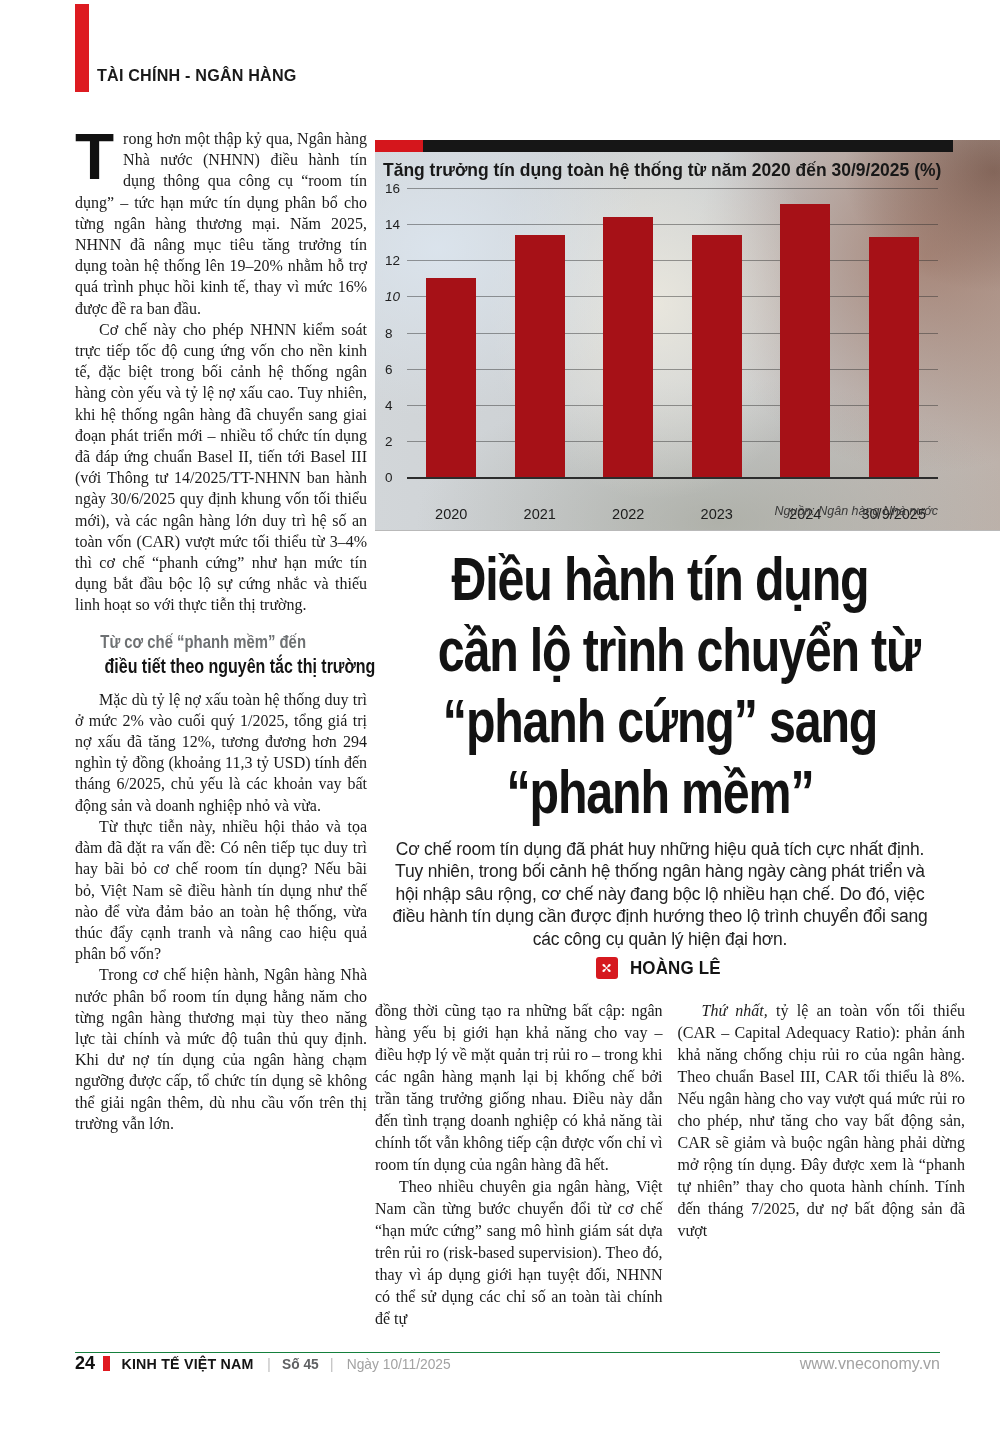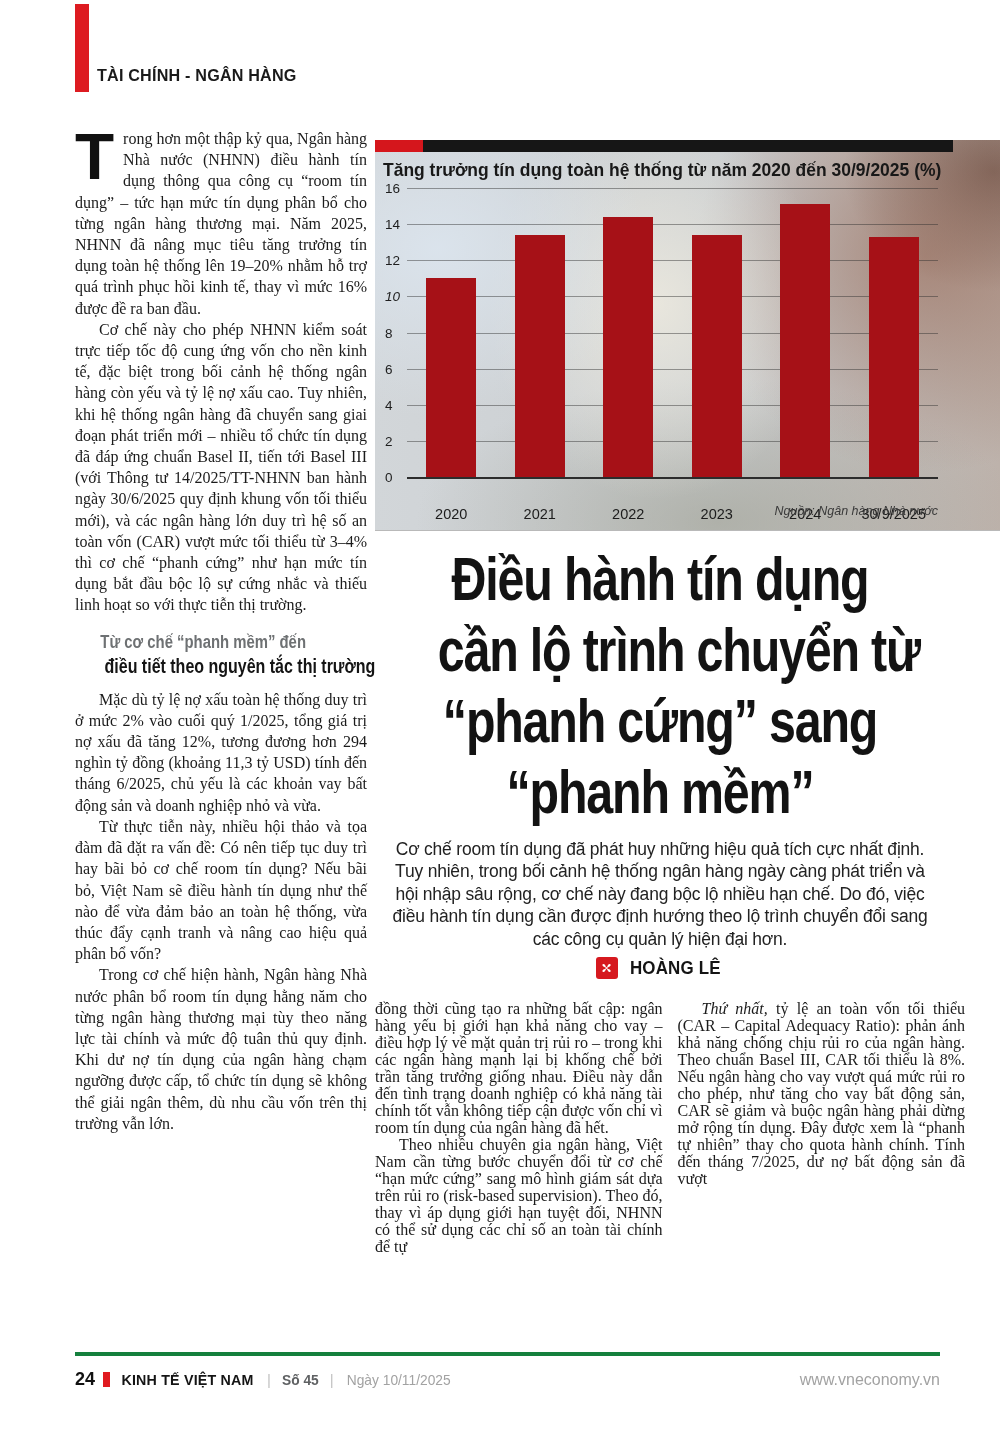--- a/index.html
+++ b/index.html
@@ -63,25 +63,25 @@
           justify-content:center;gap:9px;}
   .byline-icon{width:22px;height:22px;background:#d6191f;border-radius:3px;color:#fff;
                display:flex;align-items:center;justify-content:center;font-size:14px;}
   .byline-icon i{font-style:normal;transform:rotate(-45deg);}
   .byline-name{font:700 18px "Liberation Sans","DejaVu Sans",sans-serif;color:#141414;
                letter-spacing:.2px;transform:scaleX(.94);}
 
   
   .body-cols{position:absolute;left:375px;top:1000px;width:590px;display:flex;gap:15px;}
   .bcol{flex:1;min-width:0;}
-  .bcol .para{font-size:16px;line-height:17px;}
+  .bcol .para{font-size:16px;line-height:22px;}
 
   
-  .footer{position:absolute;left:75px;right:60px;top:1352px;border-top:4px solid #15803d;
-          padding-top:13px;display:flex;justify-content:space-between;align-items:center;
+  .footer{position:absolute;left:75px;right:60px;top:1352px;border-top:1px solid #15803d;
+          display:flex;justify-content:space-between;align-items:center;
           font-family:"Liberation Sans","DejaVu Sans",sans-serif;}
   .footer-left{display:flex;align-items:center;gap:8px;}
   .page-num{font-weight:700;font-size:18px;color:#111;}
   .footer-accent{width:7px;height:15px;background:#e01a20;}
   .pub-name{font-weight:700;font-size:15px;color:#141414;letter-spacing:.2px;transform:scaleX(.95);}
   .sep{color:#c2c2c2;font-size:15px;margin:0 2px;}
   .issue{font-weight:700;font-size:14.5px;color:#5f6163;transform:scaleX(.95);}
   .date{font-size:14.5px;color:#a2a2a2;transform:scaleX(.95);}
   .website{font-size:16px;color:#a2a2a2;}
 </style>

